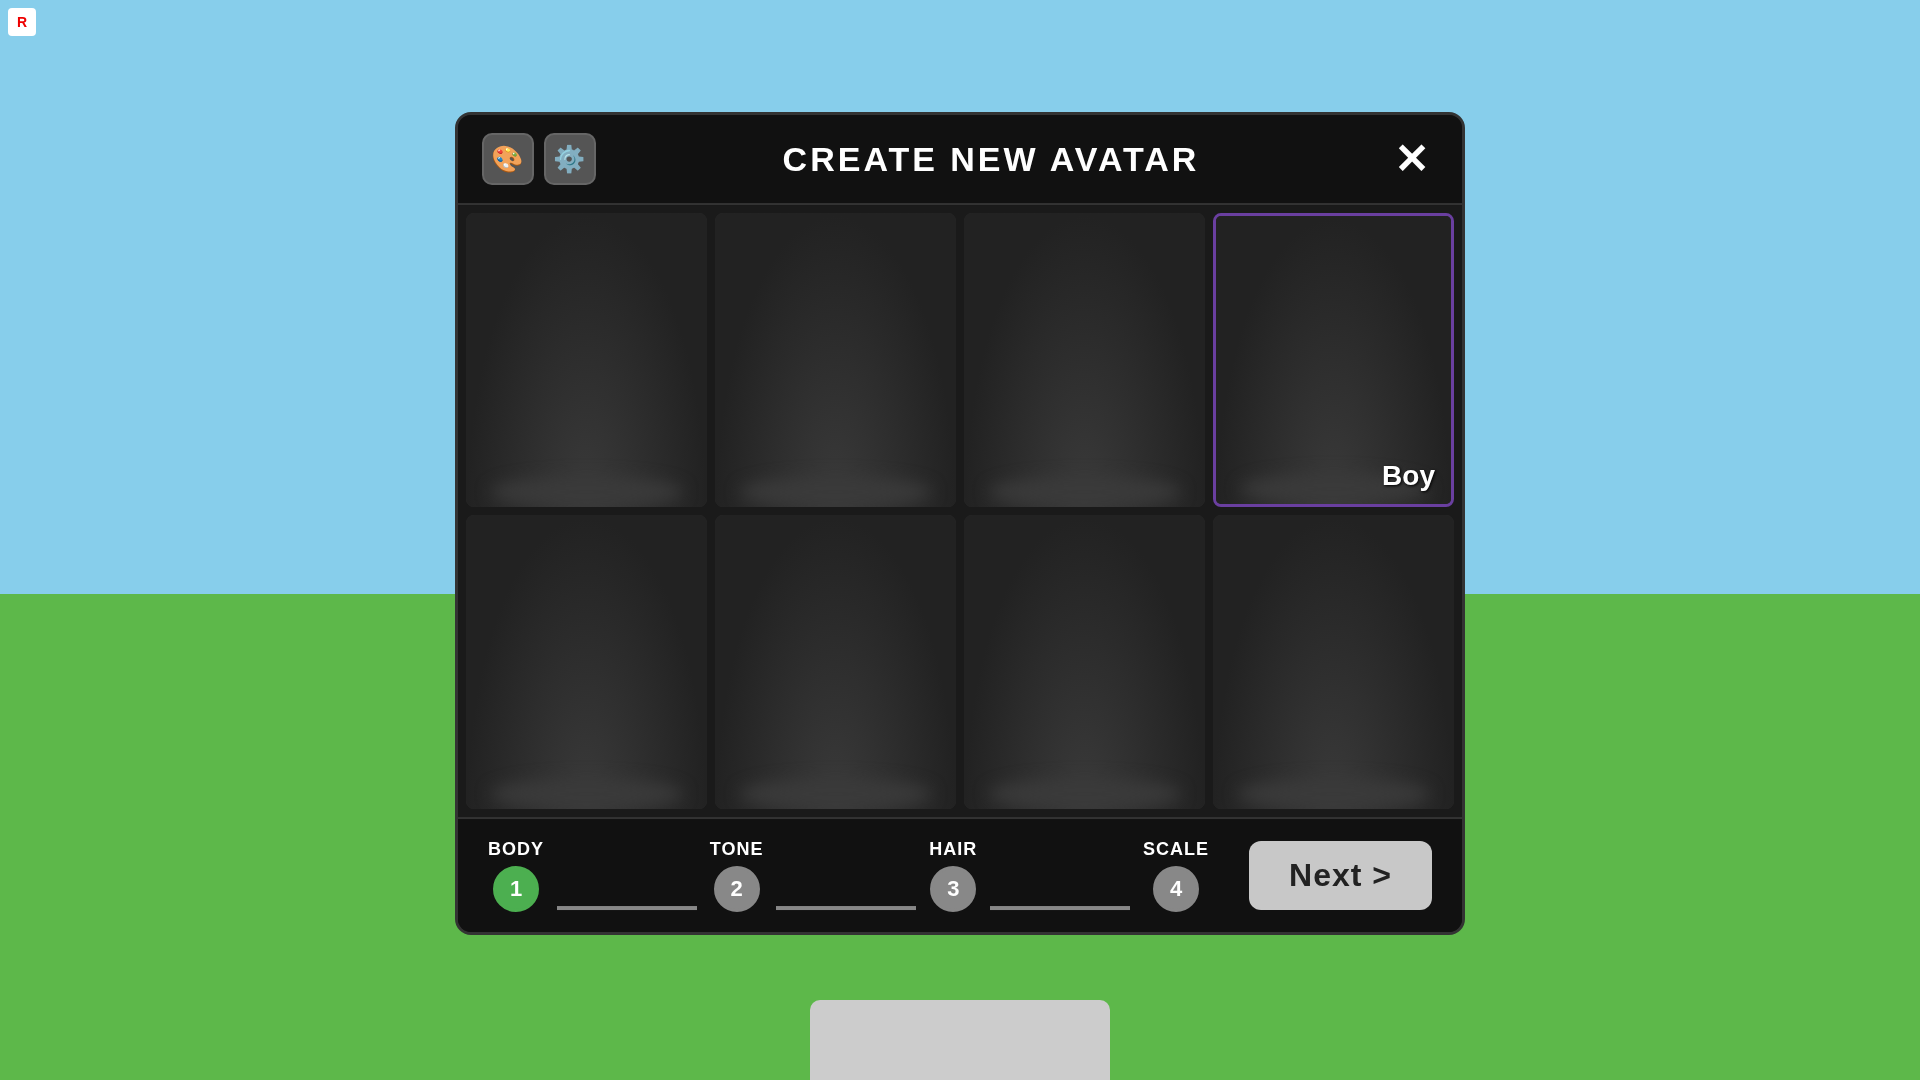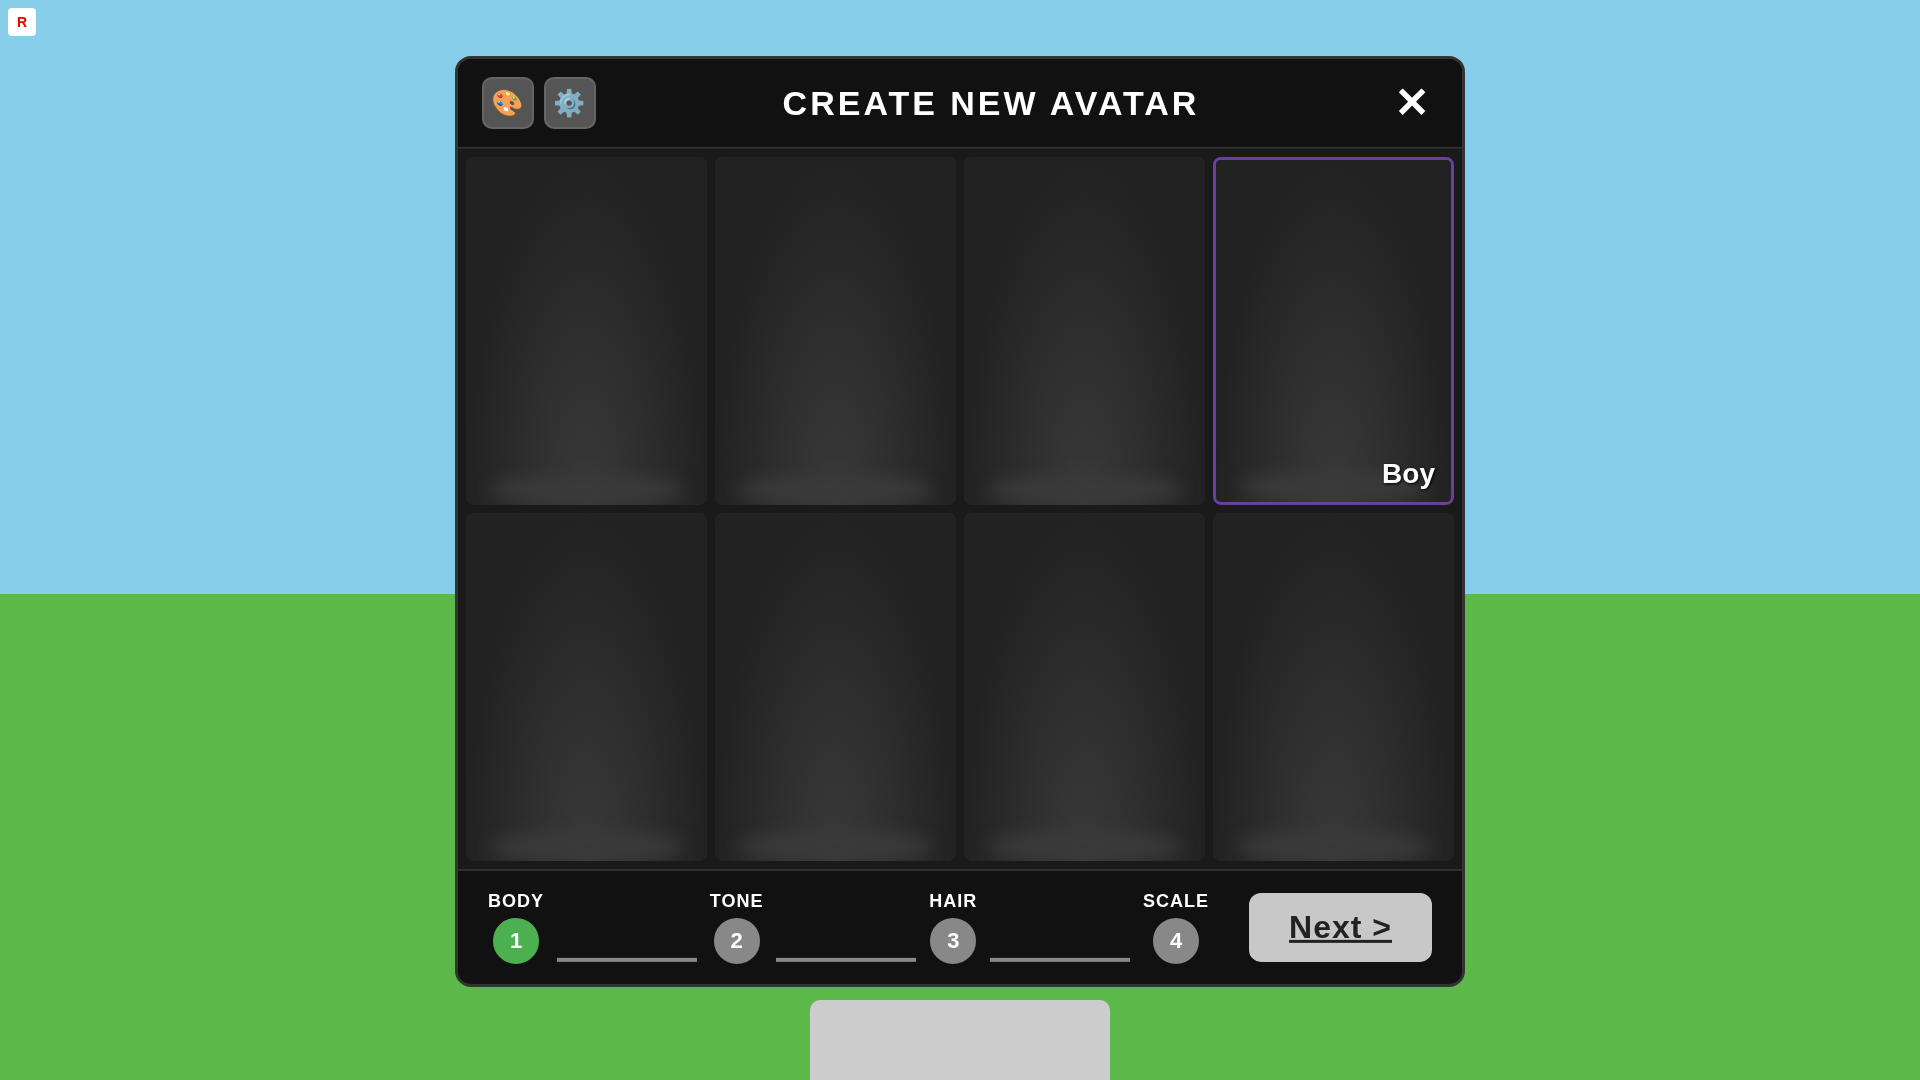--- a/index.html
+++ b/index.html
@@ -111,21 +111,21 @@
       gap: 0;
       padding: 8px;
       gap: 8px;
       background: #1a1a1a;
     }
 
     .avatar-cell {
       background: #2a2a2a;
       border-radius: 8px;
       position: relative;
-      height: 348px;
+      height: 294px;
       display: flex;
       align-items: center;
       justify-content: center;
       overflow: hidden;
       cursor: pointer;
     }
 
     .avatar-cell.selected {
       border: 3px solid #6a3fa0;
     }
@@ -219,21 +219,20 @@
       background: #c8c8c8;
       border: none;
       border-radius: 12px;
       padding: 16px 40px;
       font-size: 32px;
       font-weight: 900;
       color: #222;
       cursor: pointer;
       letter-spacing: 1px;
       margin-left: 40px;
-      text-decoration: underline;
     }
 
     
     svg.roblox-avatar {
       width: 160px;
       height: 230px;
     }
 
     
     .cell-backdrop {

